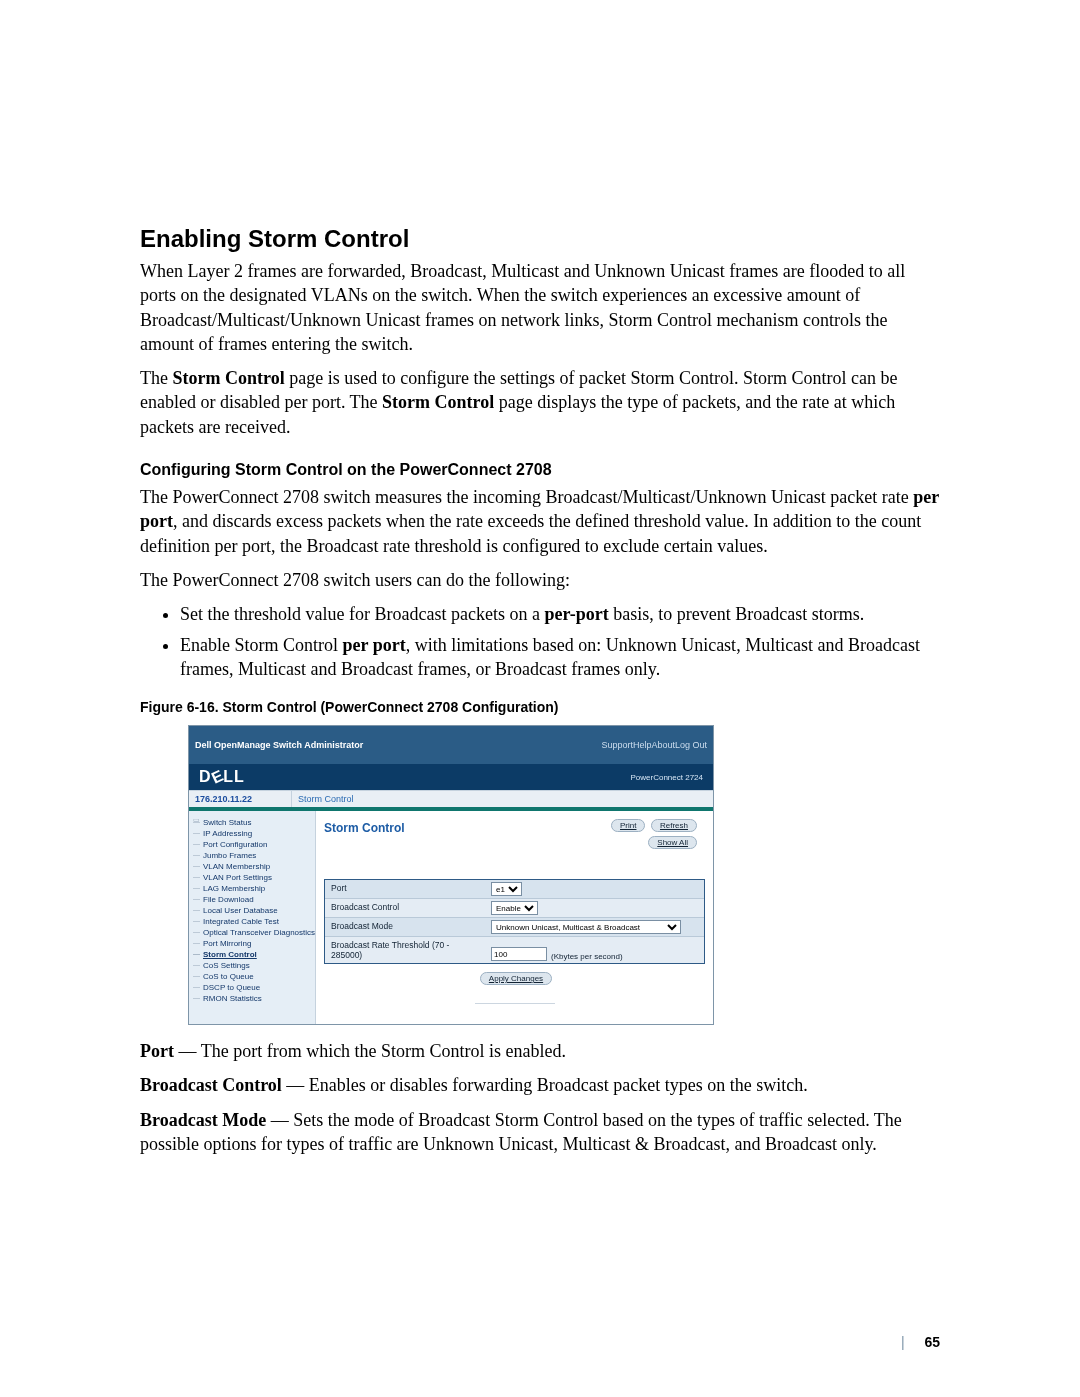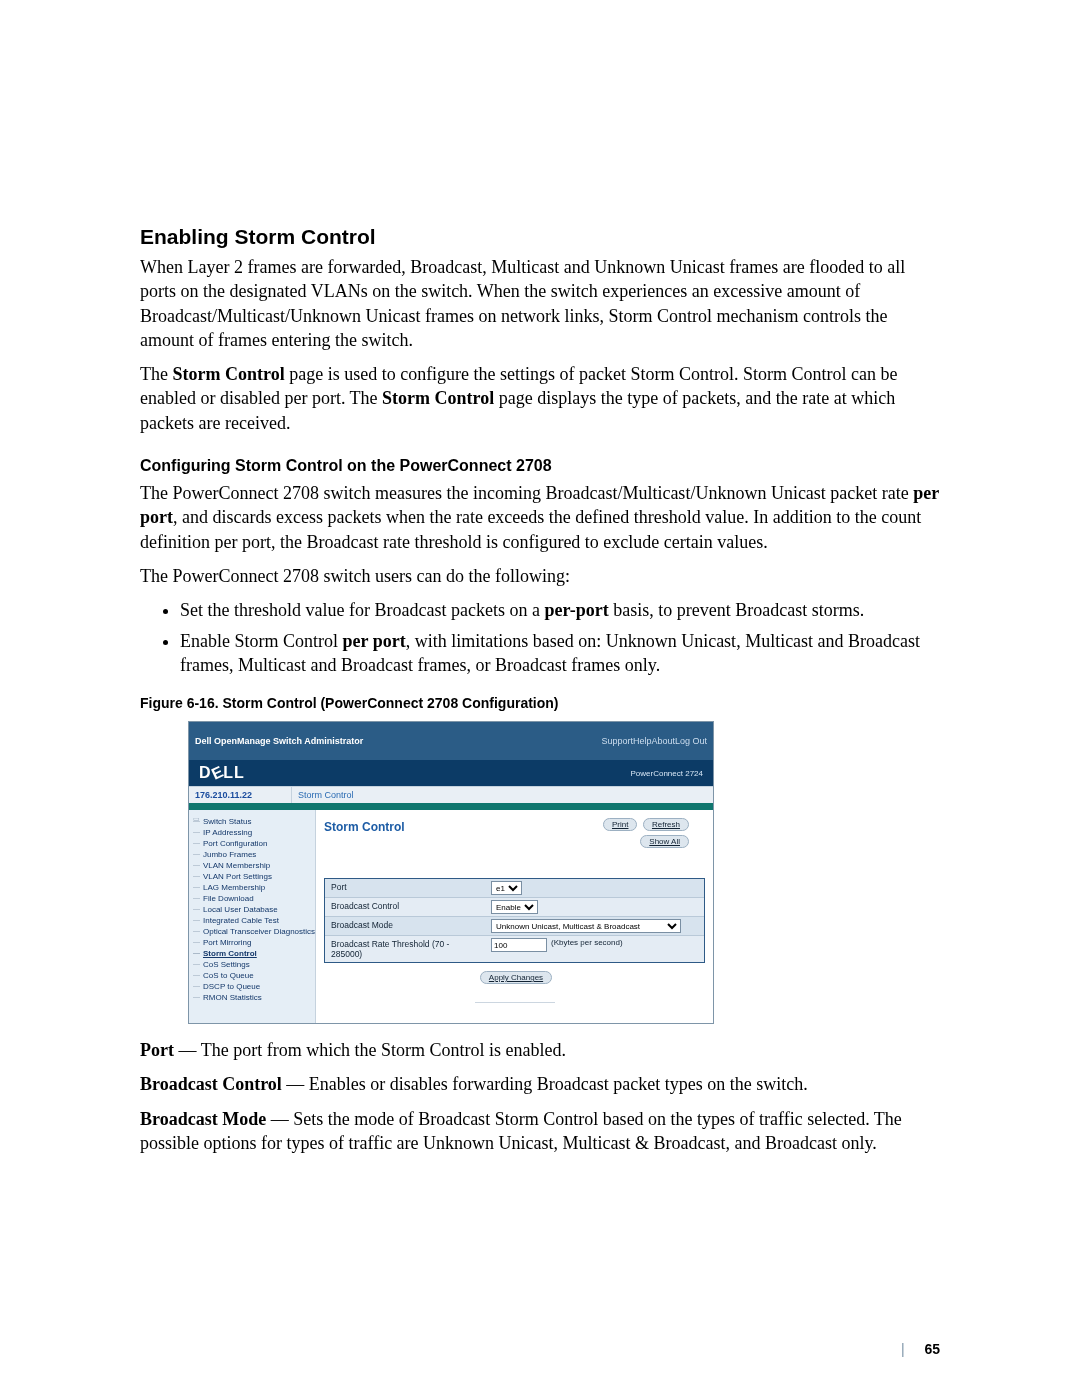--- a/index.html
+++ b/index.html
@@ -12,21 +12,21 @@
   .page {
     width: 1080px;
     height: 1397px;
     position: relative;
     box-sizing: border-box;
     padding: 225px 140px 0 140px;
   }
   h2.section-title {
     font-family: Arial, Helvetica, sans-serif;
     font-weight: bold;
-    font-size: 21px;
+    font-size: 24px;
     margin: 0 0 6px 0;
   }
   p.body {
     font-size: 18px;
     line-height: 1.35;
     margin: 0 0 10px 0;
   }
   h3.sub-title {
     font-family: Arial, Helvetica, sans-serif;
     font-weight: bold;
@@ -86,21 +86,21 @@
     transform: rotate(-25deg);
   }
   .sc-logo-right {
     margin-left: auto;
     color: #d6e6f5;
     font-size: 8px;
   }
   .sc-crumb {
     background: #e9eff5;
     border-top: 1px solid #c5d2de;
-    border-bottom: 7px solid #0f766e;
+    border-bottom: 4px solid #0f766e;
     display: flex;
     font-size: 9px;
   }
   .sc-crumb .ip {
     color: #1a4c9e;
     font-weight: bold;
     width: 90px;
     padding: 3px 6px;
     border-right: 1px solid #c5d2de;
   }
@@ -145,21 +145,21 @@
     position: relative;
   }
   .sc-content h4 {
     color: #1d5ca5;
     font-size: 12px;
     font-weight: bold;
     margin: 4px 0 10px 0;
   }
   .sc-btns-top {
     position: absolute;
-    right: 24px;
+    right: 16px;
     top: 8px;
     text-align: right;
   }
   .oval-btn {
     display:inline-block;
     background: #dde6ee;
     border: 1px solid #9cb0c2;
     border-radius: 9px;
     font-size: 8px;
     padding: 1px 8px;
@@ -174,21 +174,21 @@
   }
   .sc-row {
     display:flex;
     background: #d7e3ee;
     border-bottom: 1px solid #b9c9d8;
     font-size: 8.5px;
   }
   .sc-row:nth-child(even){ background:#e4ecf4; }
   .sc-row:last-child { border-bottom:none; }
   .sc-cell-label { width: 150px; padding: 3px 6px; color:#123;}
-  .sc-cell-value { flex:1; padding: 2px 4px; display:flex; align-items:flex-start; gap:4px;}
+  .sc-cell-value { flex:1; padding: 2px 4px; display:flex; align-items:flex-end; gap:4px;}
   .mini-select {
     font-size: 8px;
     height: 14px;
     border:1px solid #7a8fa3;
     background:#fff;
     color:#000;
   }
   .mini-input {
     font-size: 8px;
     height: 12px;
@@ -196,21 +196,21 @@
     border:1px solid #7a8fa3;
     padding:0 2px;
   }
   .unit-label { font-size: 8px; color:#123; }
   .apply-wrap { text-align:center; margin-top:8px;}
   .hr-bump { border:none; border-top:1px solid #ccd6e0; margin:18px auto 0; width:80px;}
   .definitions { margin-top: 14px; }
   .definitions p.body { margin-bottom: 10px; }
   .page-number {
     position: absolute;
-    bottom: 40px;
+    bottom: 47px;
     right: 140px;
     font-family: Arial, Helvetica, sans-serif;
     font-size: 14px;
   }
   .page-number .bar { color:#7d95a8; margin-right:16px;}
   strong.embed { font-weight: bold; }
 </style>
 </head>
 <body>
 

